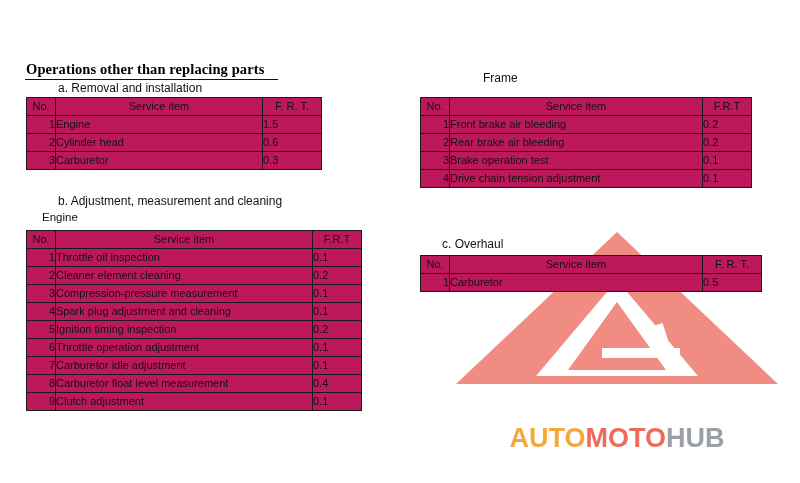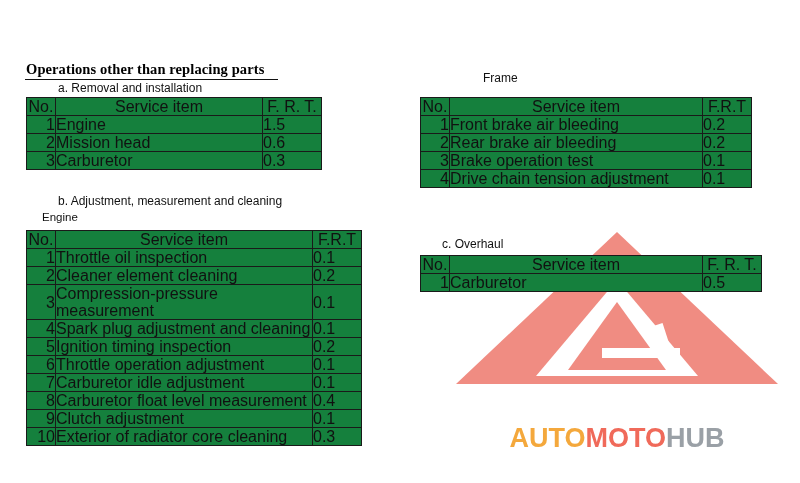--- a/index.html
+++ b/index.html
@@ -85,22 +85,22 @@
     position: absolute;
     font-size: 11.5px;
     color: #111;
     white-space: nowrap;
   }
 
   
   table.fr {
     position: absolute;
     border-collapse: collapse;
-    font-size: 16px;
-    background: #15803d;
+    font-size: 11px;
+    background: #be185d;
   }
   table.fr th, table.fr td {
     border: 1px solid #1a1a1a;
     padding: 0;
     height: 17px;
     line-height: 17px;
     font-weight: normal;
     color: #111;
   }
   table.fr th {
@@ -162,21 +162,21 @@
       </tr>
     </thead>
     <tbody>
       <tr>
         <td class="c-no">1</td>
         <td class="c-item">Engine</td>
         <td class="c-frt">1.5</td>
       </tr>
       <tr>
         <td class="c-no">2</td>
-        <td class="c-item">Mission head</td>
+        <td class="c-item">Cylinder head</td>
         <td class="c-frt">0.6</td>
       </tr>
       <tr>
         <td class="c-no">3</td>
         <td class="c-item">Carburetor</td>
         <td class="c-frt">0.3</td>
       </tr>
     </tbody>
   </table>
 
@@ -230,25 +230,20 @@
       <tr>
         <td class="c-no">8</td>
         <td class="c-item">Carburetor float level measurement</td>
         <td class="c-frt">0.4</td>
       </tr>
       <tr>
         <td class="c-no">9</td>
         <td class="c-item">Clutch adjustment</td>
         <td class="c-frt">0.1</td>
       </tr>
-      <tr>
-        <td class="c-no">10</td>
-        <td class="c-item">Exterior of radiator core cleaning</td>
-        <td class="c-frt">0.3</td>
-      </tr>
     </tbody>
   </table>
 
   <div class="sec-label" style="left:451px; top:71px;">Frame</div>
 
   <table class="fr t-frame">
     <thead>
       <tr>
         <th class="c-no">No.</th>
         <th class="c-item">Service item</th>

